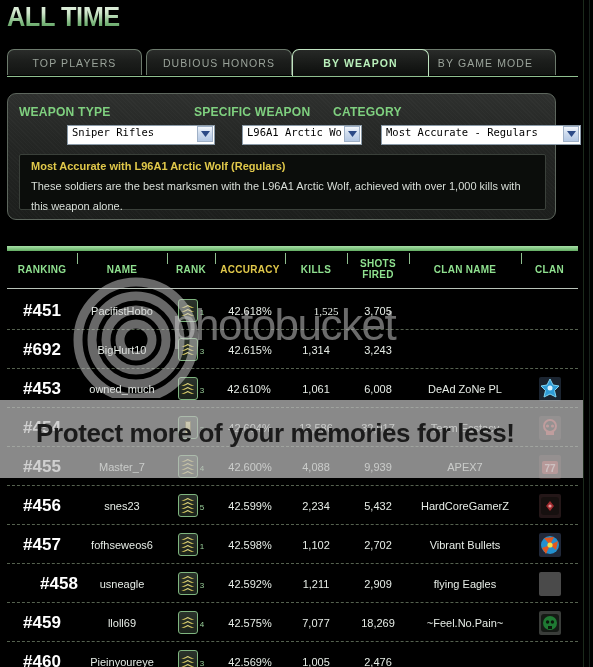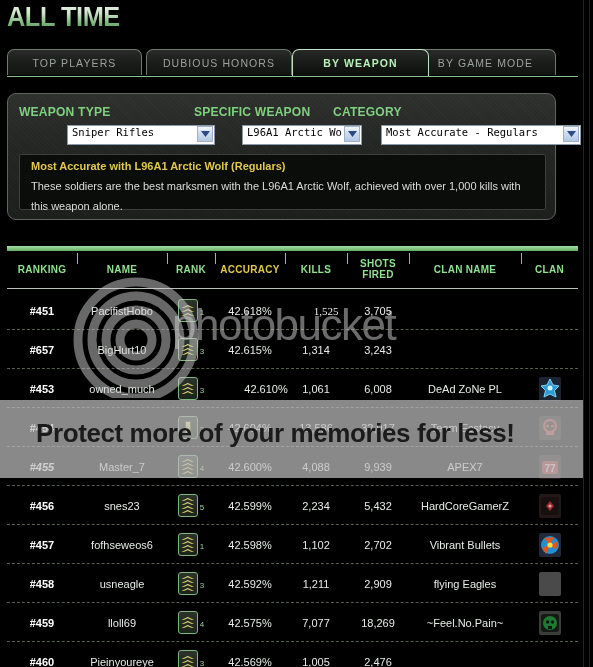--- a/index.html
+++ b/index.html
@@ -159,21 +159,21 @@
     border-bottom:1px dashed #55614f;
   }
   .row:last-child{ border-bottom:none; }
   .cell{
     position:absolute; top:0; height:39px;
     display:flex; align-items:center; justify-content:center;
     font-size:11px; color:#e6ece6;
     font-family:"Liberation Sans", sans-serif;
     white-space:nowrap;
   }
-  .cell.rank-no{ font-weight:bold; font-size:11px; color:#fff; }
+  .cell.rank-no{ font-weight:bold; font-size:17px; color:#fff; }
 
   
   .badge{
     position:relative; width:20px; height:23px;
     border:1px solid #7fb57f;
     border-radius:3px;
     background:linear-gradient(180deg,#2b332b 0%,#1b231b 100%);
     display:flex; flex-direction:column; align-items:center; justify-content:center;
     gap:1px;
     overflow:hidden;
@@ -340,21 +340,21 @@
             <span class="subnum">1</span>
           </div>
         </div>
         <div class="cell " style="left: 208px; width: 70px;">42.618%</div>
         <div class="cell " style="left: 288px; width: 62px; font-family: Liberation Serif, serif;">1,525</div>
         <div class="cell " style="left: 340px; width: 62px;">3,705</div>
         <div class="cell " style="left: 402px; width: 112px;"></div>
         <div class="cell" style="left: 514px; width: 57px;"></div>
       </div>
       <div class="row">
-        <div class="cell rank-no" style="left: 0px; width: 70px;">#657</div>
+        <div class="cell rank-no" style="left: 0px; width: 70px;">#692</div>
         <div class="cell " style="left: 70px; width: 90px;">BigHurt10</div>
         <div class="cell" style="left: 160px; width: 48px;">
           <div class="rankwrap">
             <div class="badge">
               <div class="chev"></div>
               <div class="chev"></div>
               <div class="chev"></div>
             </div>
             <span class="subnum">3</span>
           </div>
@@ -371,21 +371,21 @@
         <div class="cell" style="left: 160px; width: 48px;">
           <div class="rankwrap">
             <div class="badge">
               <div class="chev"></div>
               <div class="chev"></div>
               <div class="chev"></div>
             </div>
             <span class="subnum">3</span>
           </div>
         </div>
-        <div class="cell " style="left: 224px; width: 70px;">42.610%</div>
+        <div class="cell " style="left: 207px; width: 70px;">42.610%</div>
         <div class="cell " style="left: 278px; width: 62px;">1,061</div>
         <div class="cell " style="left: 340px; width: 62px;">6,008</div>
         <div class="cell " style="left: 402px; width: 112px;">DeAd ZoNe PL</div>
         <div class="cell" style="left: 514px; width: 57px;">
           <div class="clanicon" style="background: rgb(27, 36, 48);">
             <svg width="20" height="22" viewBox="0 0 20 22">
               <path d="M10 1 L13 7 L19 8 L14.5 12.5 L16 19 L10 16 L4 19 L5.5 12.5 L1 8 L7 7 Z" fill="#2f9bd6" stroke="#7fd6f5" stroke-width="1"></path>
               <circle cx="10" cy="10" r="2.5" fill="#d7f2ff"></circle>
             </svg>
           </div>
@@ -410,21 +410,21 @@
             <svg width="20" height="22" viewBox="0 0 20 22">
               <circle cx="10" cy="9" r="6" fill="none" stroke="#c0484a" stroke-width="2"></circle>
               <circle cx="7.5" cy="9" r="1.6" fill="#c0484a"></circle>
               <circle cx="12.5" cy="9" r="1.6" fill="#c0484a"></circle>
               <rect x="6" y="14" width="8" height="4" fill="#c0484a"></rect>
             </svg>
           </div>
         </div>
       </div>
       <div class="row">
-        <div class="cell rank-no" style="left: 0px; width: 70px; font-style: italic;">#455</div>
+        <div class="cell rank-no" style="left: 0px; width: 70px;">#455</div>
         <div class="cell " style="left: 70px; width: 90px;">Master_7</div>
         <div class="cell" style="left: 160px; width: 48px;">
           <div class="rankwrap">
             <div class="badge">
               <div class="chev"></div>
               <div class="chev"></div>
               <div class="chev"></div>
               <div class="chev"></div>
             </div>
             <span class="subnum">4</span>
@@ -495,21 +495,21 @@
               <circle cx="10" cy="11" r="9" fill="#2390cf"></circle>
               <path d="M10 11 L18 7 L16 16 Z" fill="#e2571f"></path>
               <path d="M10 11 L4 4 L14 3 Z" fill="#e2571f"></path>
               <path d="M10 11 L2 14 L6 20 Z" fill="#e2571f"></path>
               <circle cx="10" cy="11" r="2.6" fill="#f2e24a"></circle>
             </svg>
           </div>
         </div>
       </div>
       <div class="row">
-        <div class="cell rank-no" style="left: 0px; width: 70px;">#458</div>
+        <div class="cell rank-no" style="left: 17px; width: 70px;">#458</div>
         <div class="cell " style="left: 70px; width: 90px;">usneagle</div>
         <div class="cell" style="left: 160px; width: 48px;">
           <div class="rankwrap">
             <div class="badge">
               <div class="chev"></div>
               <div class="chev"></div>
               <div class="chev"></div>
               <div class="chev"></div>
             </div>
             <span class="subnum">3</span>

